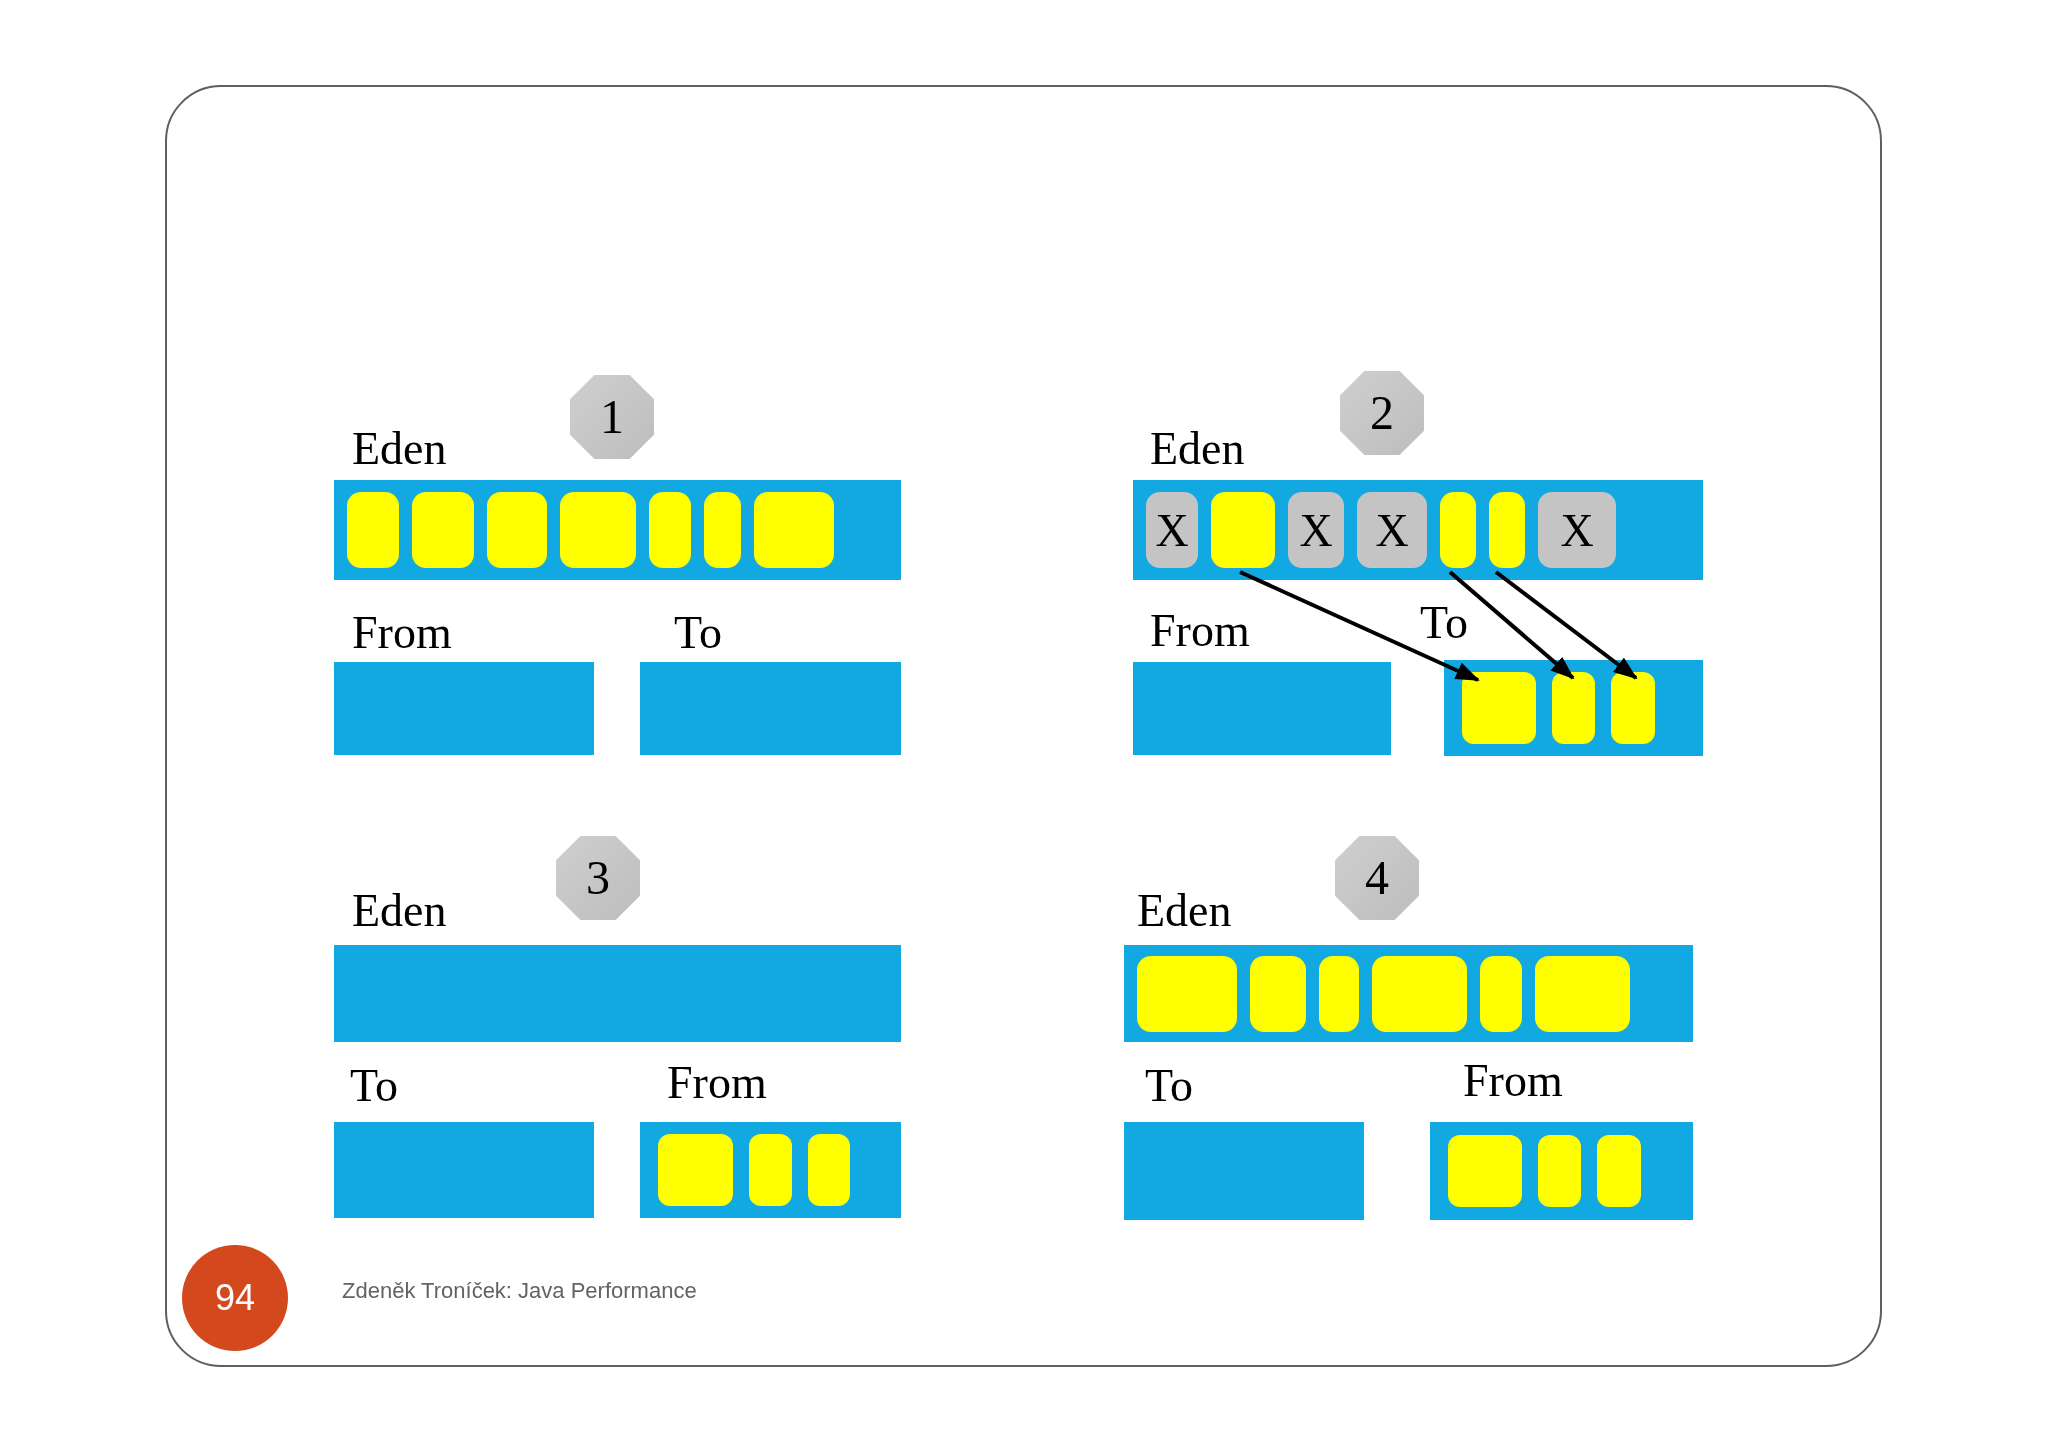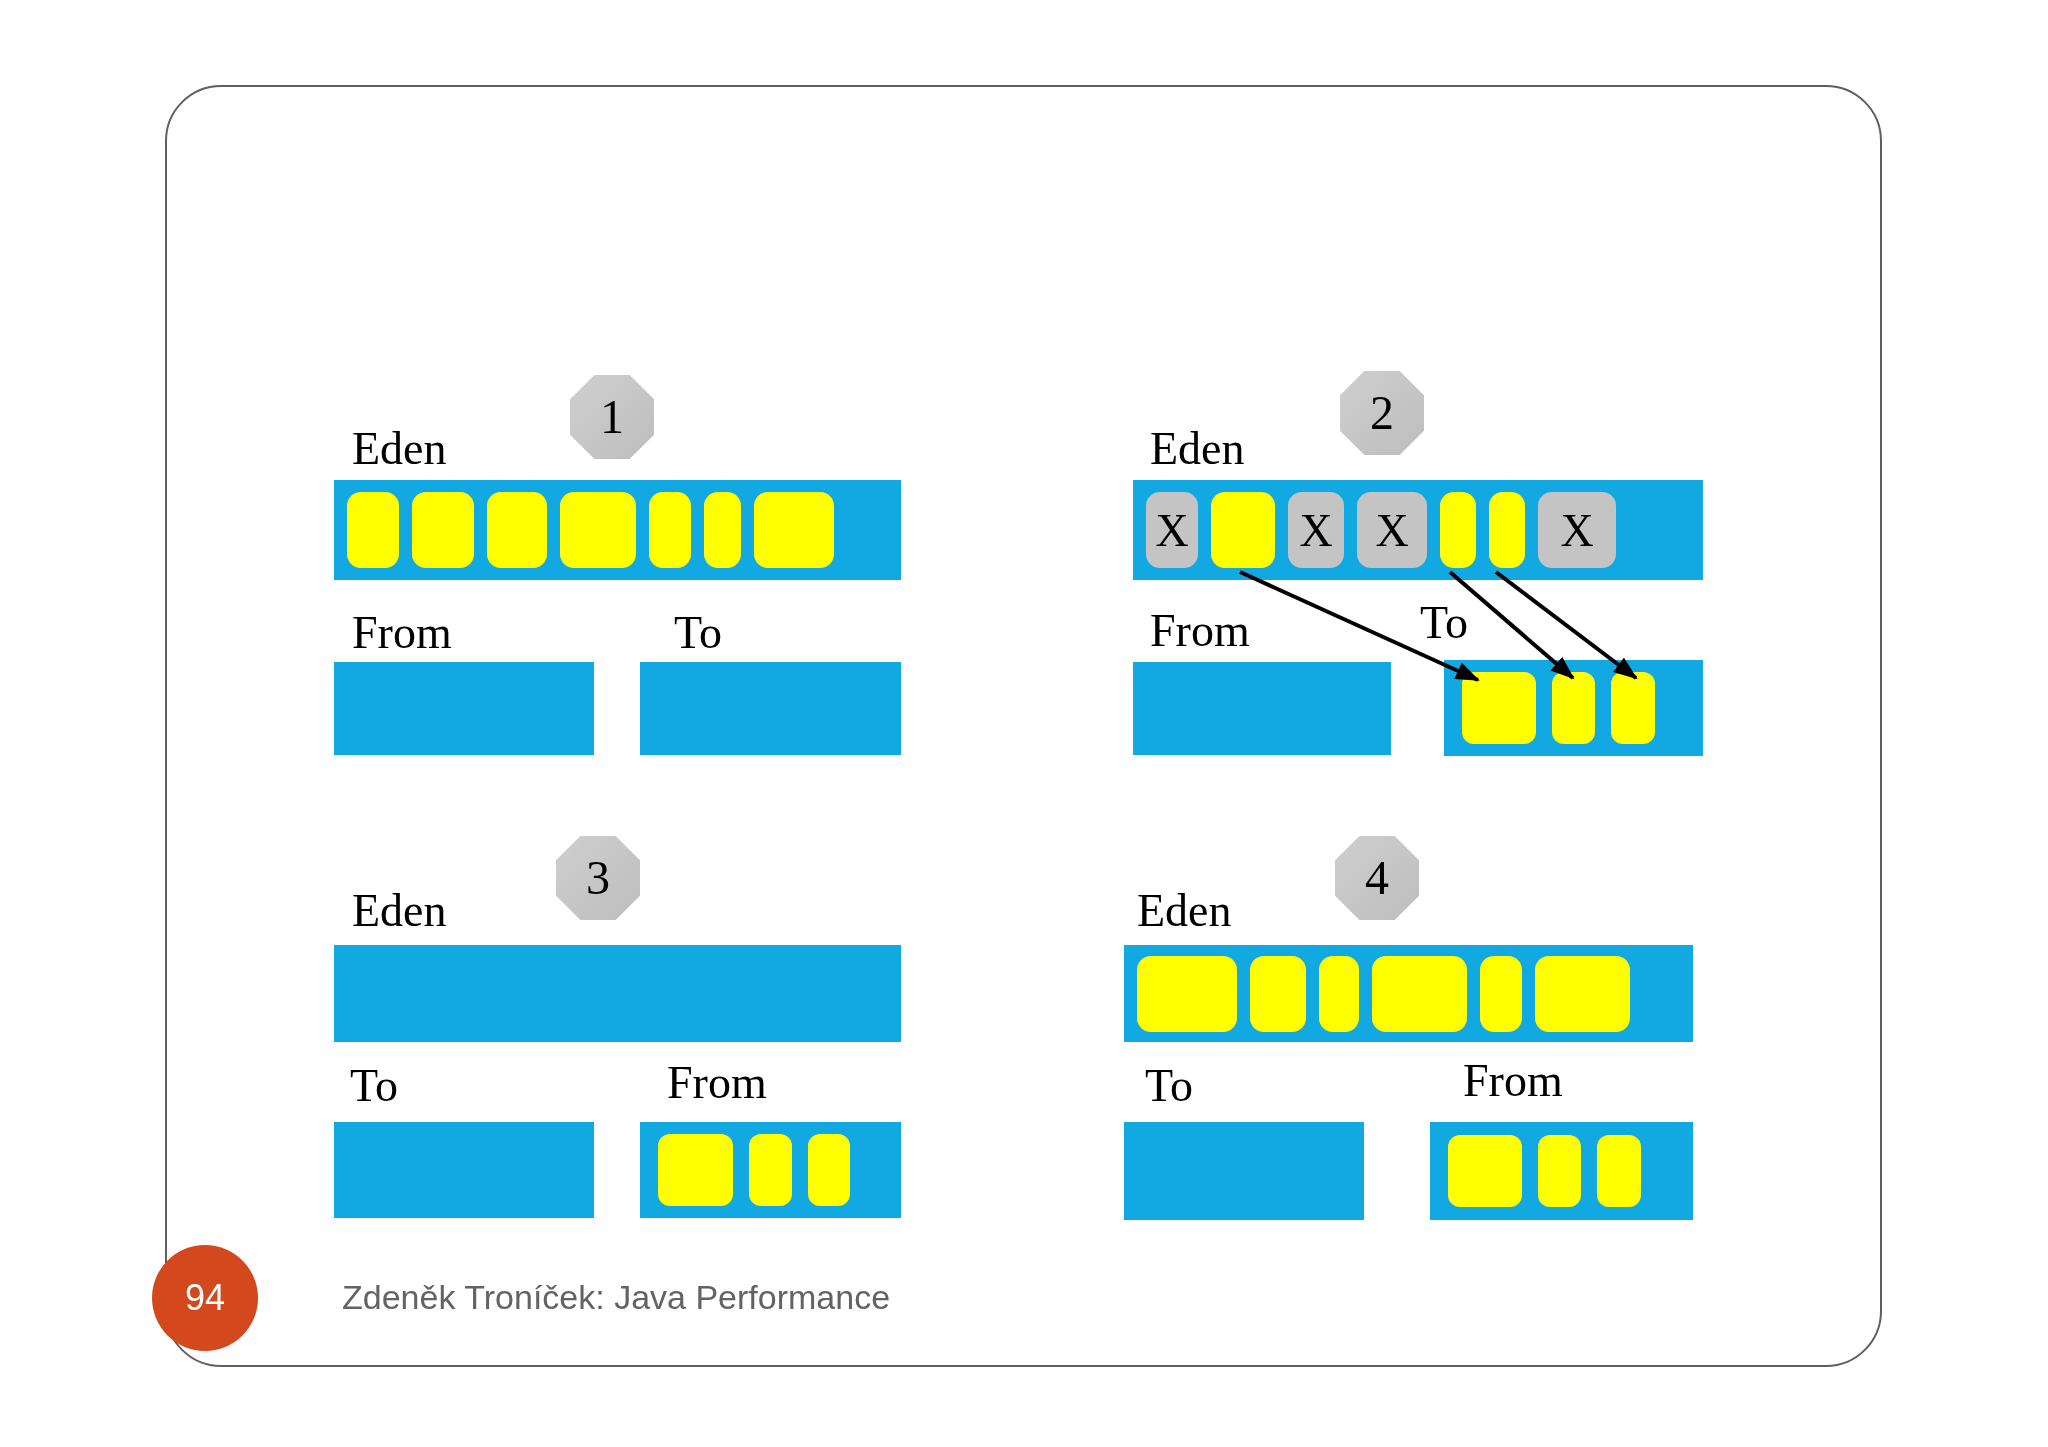--- a/index.html
+++ b/index.html
@@ -45,27 +45,27 @@
   .survivor .block{height:72px;border-radius:12px;}
   .block.live{background:var(--object-yellow);}
   .block.dead{
     background:var(--dead-gray);
     display:flex;align-items:center;justify-content:center;
     font-family:"Liberation Serif",serif;font-size:46px;color:#000;
   }
   #arrows{position:absolute;left:0;top:0;pointer-events:none;}
   #arrows line{stroke:#000;stroke-width:4;}
   #page-badge{
-    position:absolute;left:152px;top:1245px;width:106px;height:106px;
+    position:absolute;left:182px;top:1245px;width:106px;height:106px;
     border-radius:50%;background:var(--badge-orange);
     display:flex;align-items:center;justify-content:center;
   }
   #page-badge span{color:#ffffff;font-size:36px;}
   #footer-text{
-    position:absolute;left:342px;top:1278px;font-size:34px;color:#636363;white-space:nowrap;
+    position:absolute;left:342px;top:1278px;font-size:22px;color:#636363;white-space:nowrap;
   }
 </style>
 </head>
 <body>
 
 <div id="stage">
   <div id="slide-frame"></div>
 
 
   <div class="octagon" style="left:570px;top:375px">

